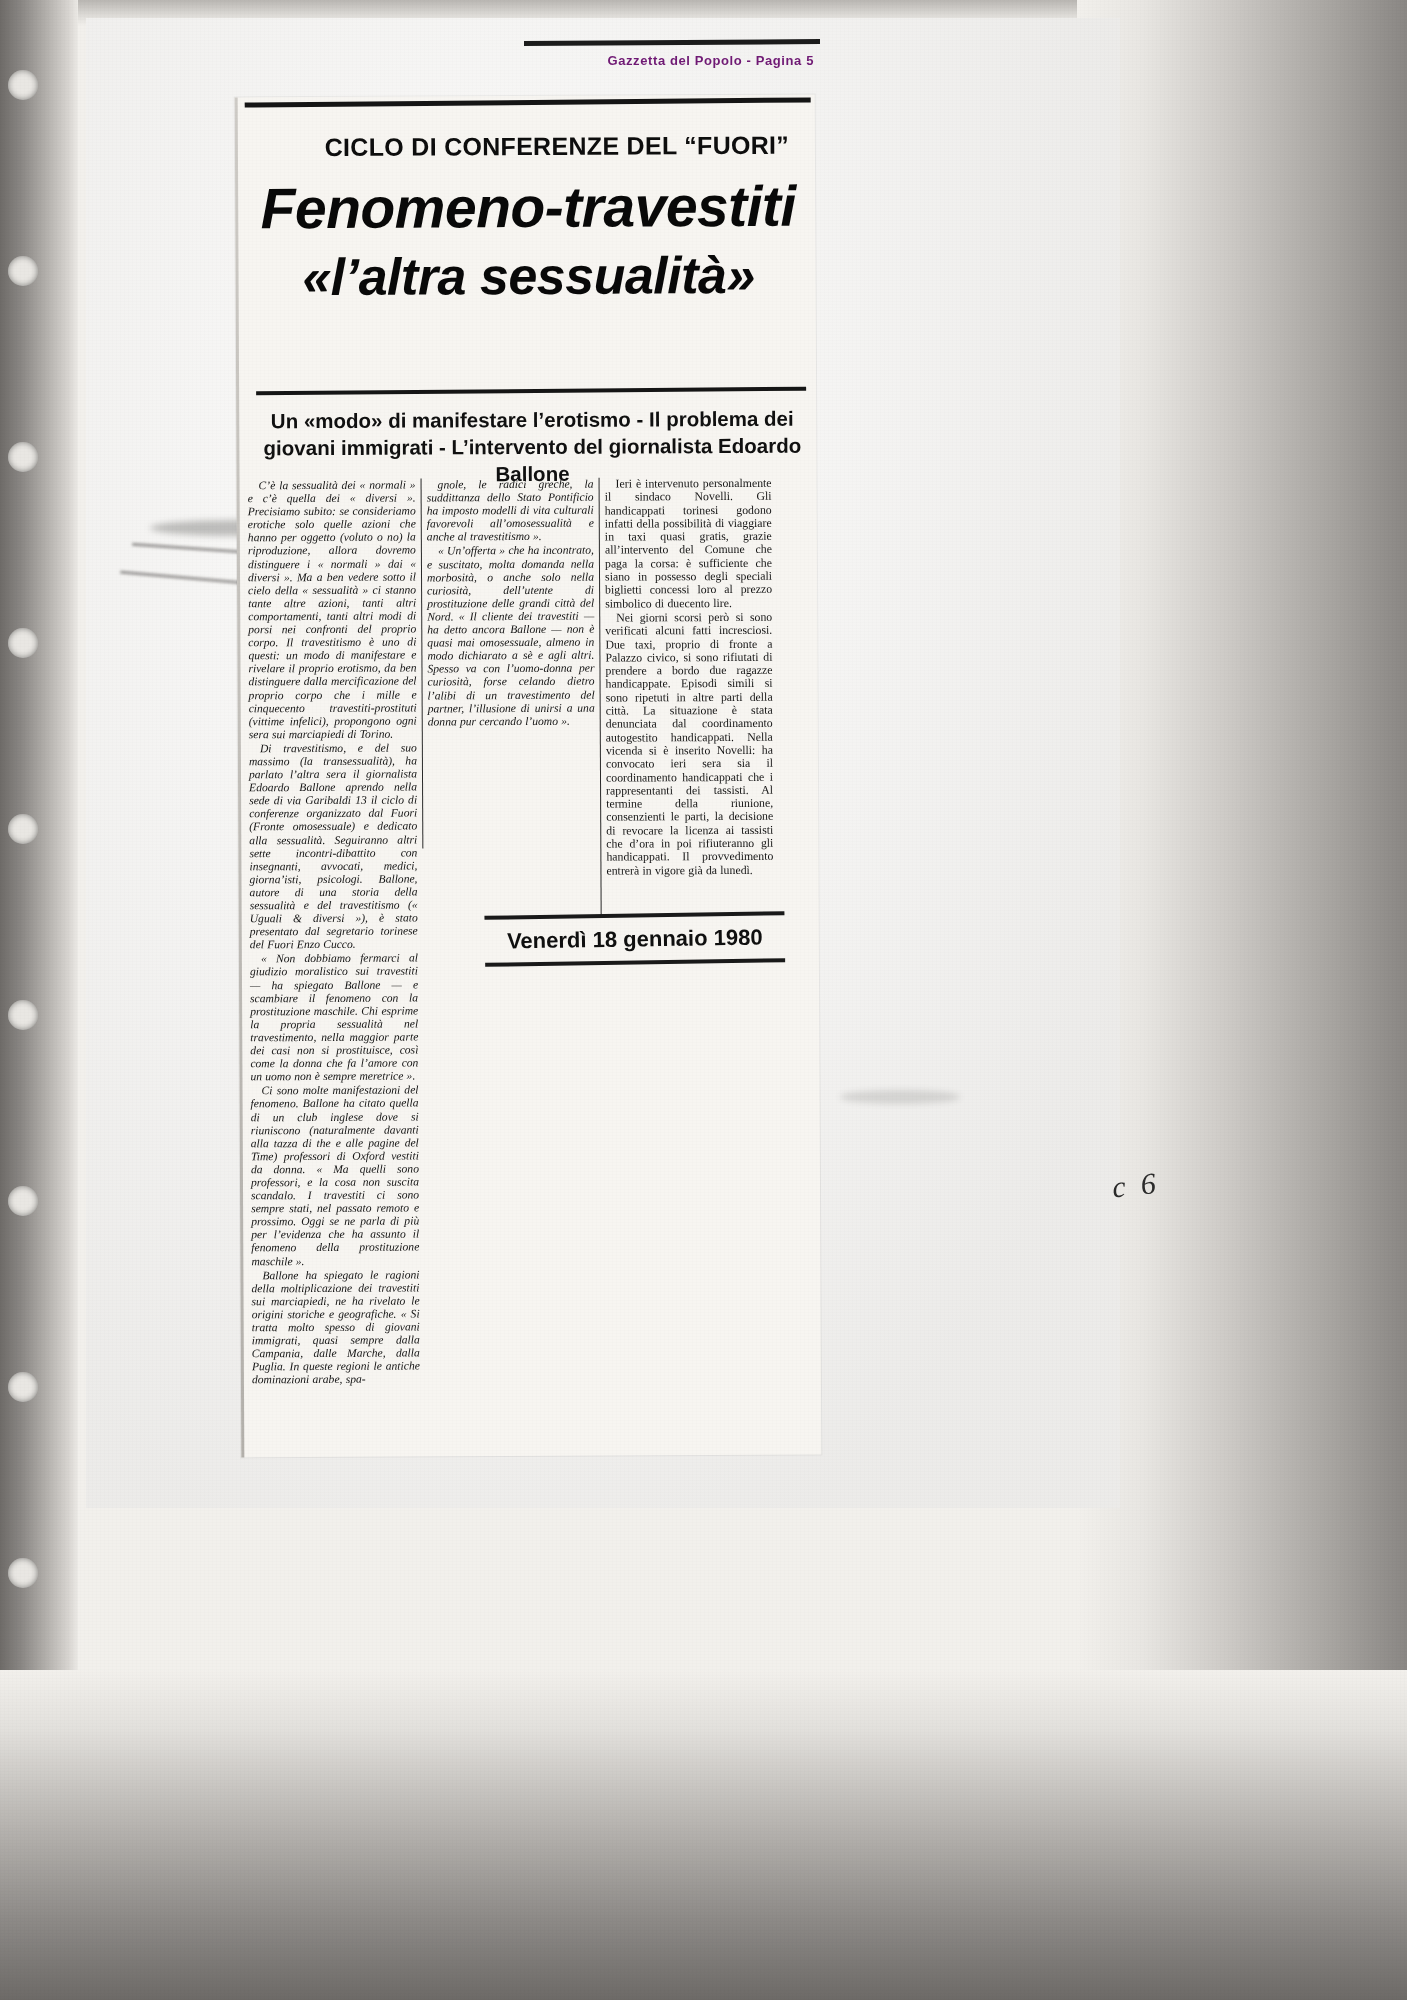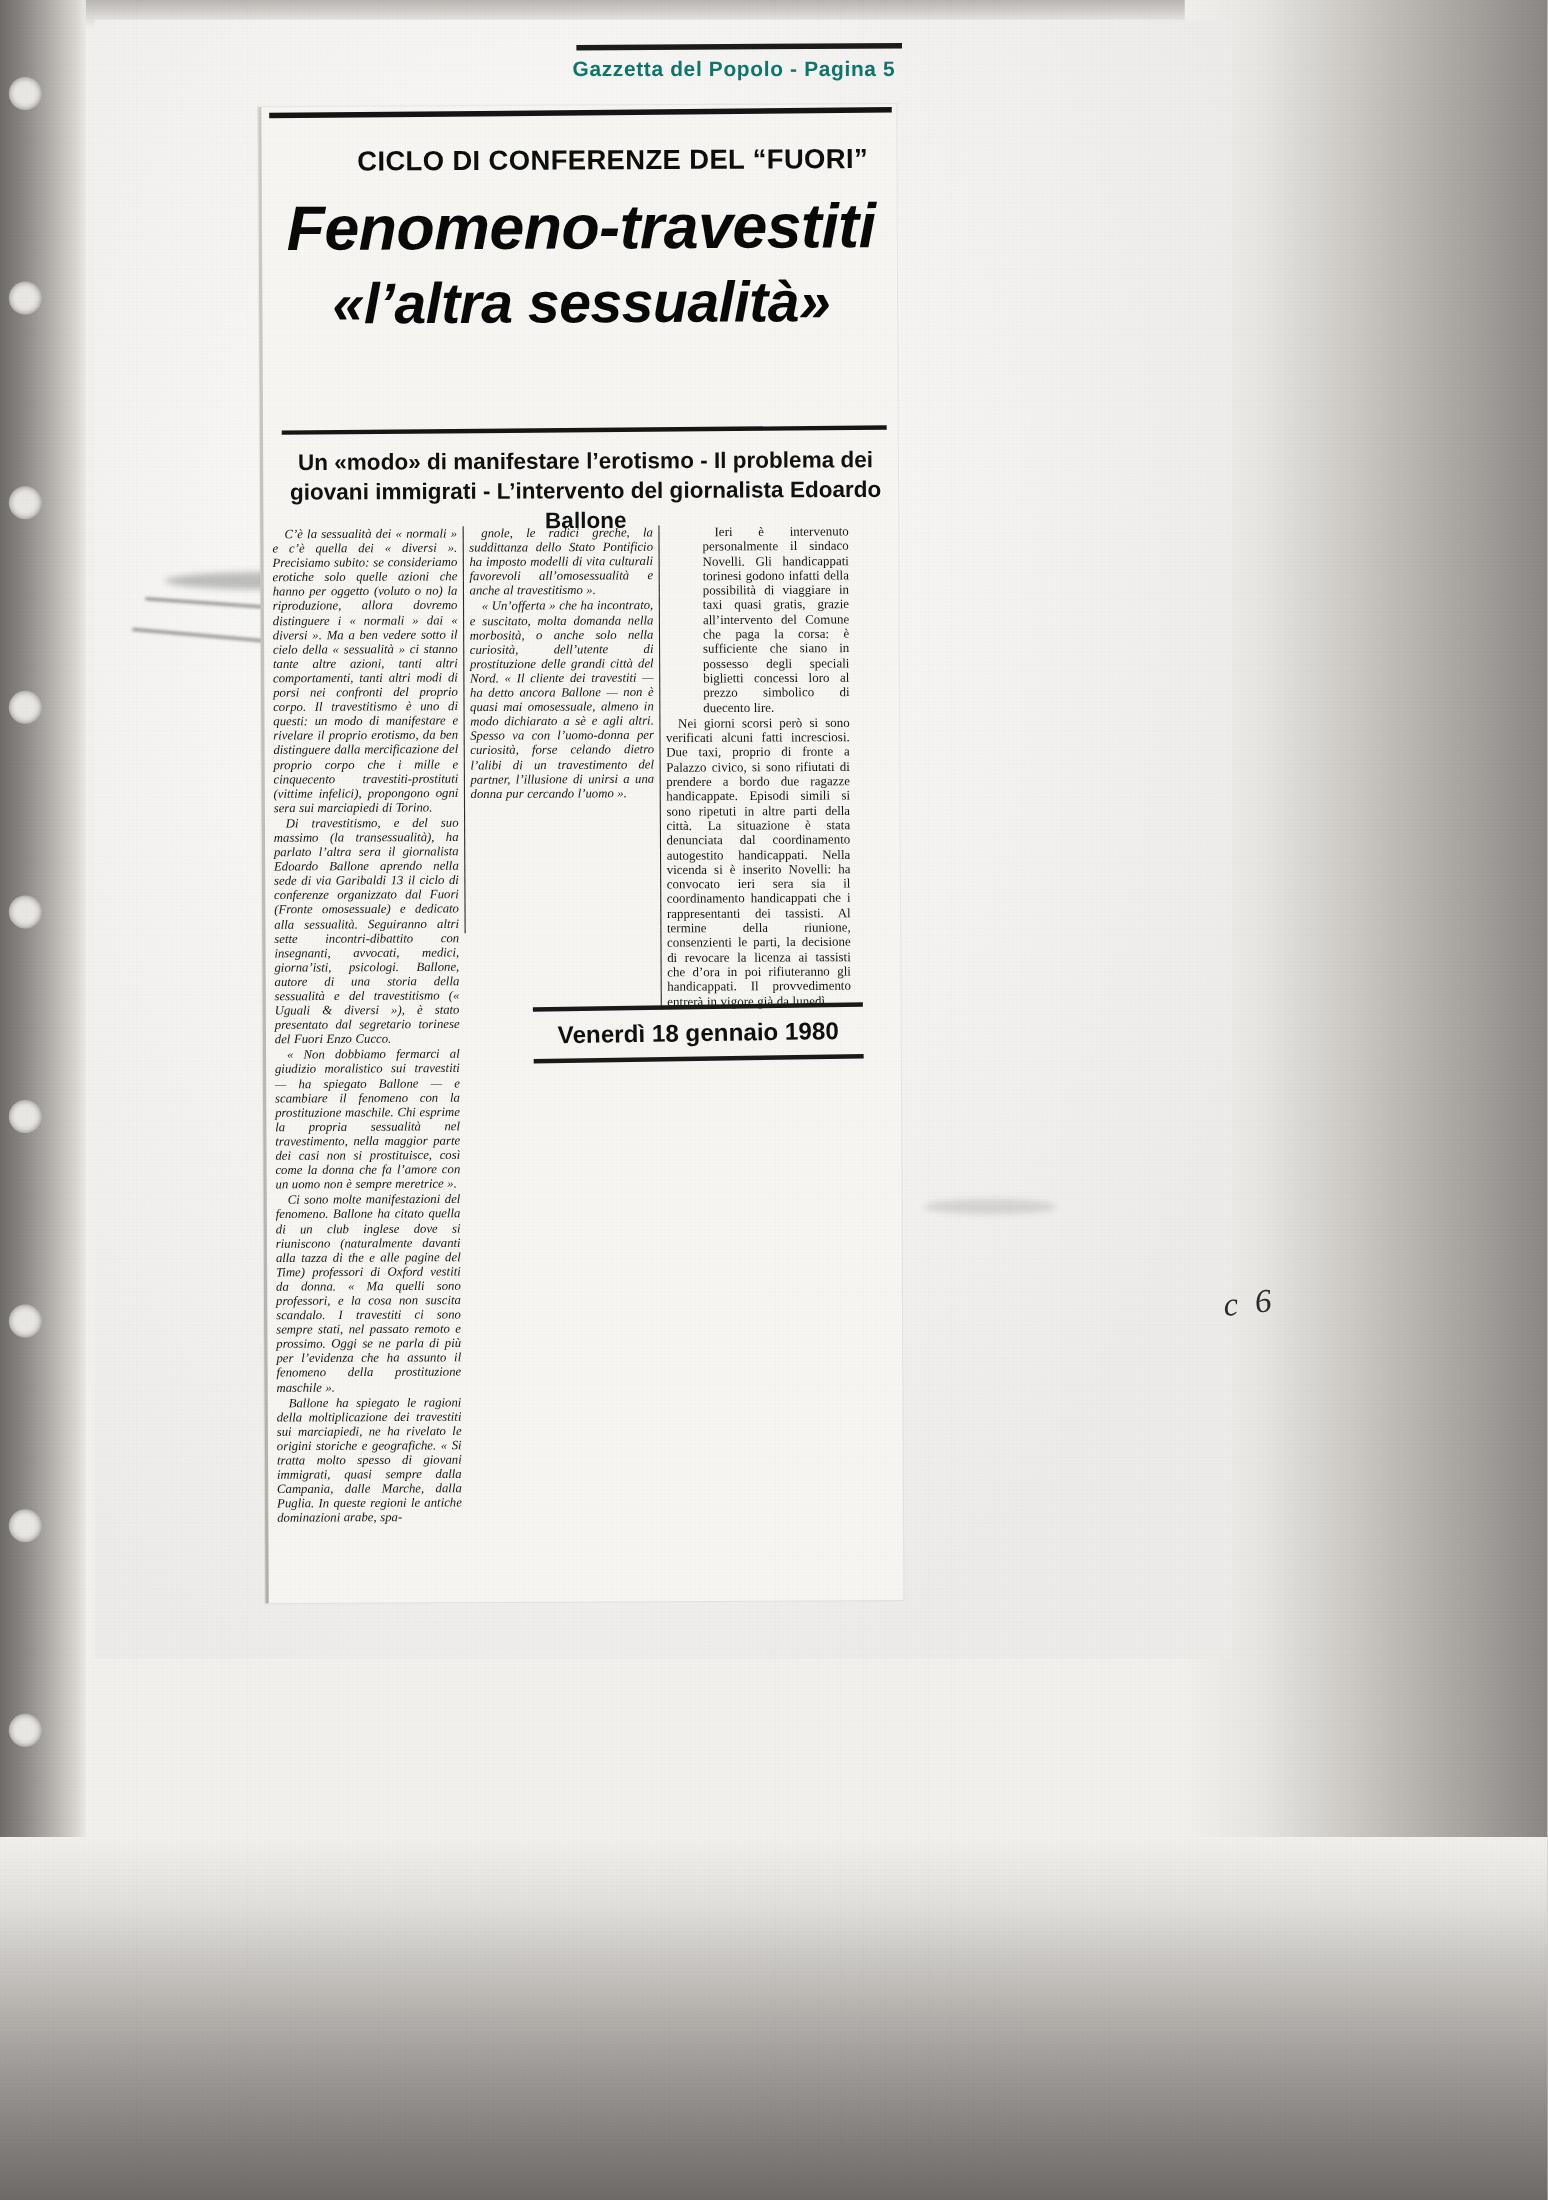--- a/index.html
+++ b/index.html
@@ -26,21 +26,21 @@
       background:#fbfaf8;}
   #sheet:after{content:"";position:absolute;inset:0;
       background:radial-gradient(ellipse at 40% 35%,rgba(255,255,255,.65),rgba(0,0,0,.06) 78%);
       pointer-events:none;}
 
   
   #masthead{position:absolute;left:520px;top:40px;width:300px;text-align:right;}
   #masthead .rule{height:5px;background:#1c1c1c;width:296px;margin-left:4px;
       transform:rotate(-.35deg);}
   #masthead .txt{font-family:"Liberation Sans",sans-serif;font-weight:bold;
-      font-size:19px;letter-spacing:.6px;color:#0f766e;margin-top:8px;
+      font-size:13px;letter-spacing:.6px;color:#701a75;margin-top:8px;
       text-align:right;padding-right:6px;}
 
   
   #clip{position:absolute;left:238px;top:96px;width:580px;height:1360px;
       background:#f7f5f1;box-shadow:0 0 0 1px rgba(0,0,0,.05);
       transform:rotate(-.28deg);}
   #clip .edge-l{position:absolute;left:0;top:0;width:3px;height:100%;
       background:linear-gradient(180deg,#cfccc7,#b3b0ab);}
   #clip .topline{position:absolute;left:10px;top:4px;width:566px;height:5px;
       background:#151515;transform:rotate(-.25deg);}
@@ -64,21 +64,21 @@
 
   
   #cols{position:absolute;left:6px;top:382px;width:574px;display:flex;}
   .col{width:178px;padding:0 5px;box-sizing:border-box;}
   .col + .col{border-left:1.6px solid #2a2a2a;}
   .col p{margin:0 0 1px 0;text-indent:11px;text-align:justify;
       font-family:"Liberation Serif",serif;font-style:italic;
       font-size:11.6px;line-height:13.1px;color:#151515;
       -webkit-hyphens:auto;hyphens:auto;word-spacing:.3px;}
   .col.roman p{font-style:normal;font-size:11.8px;line-height:13.3px;}
-  .col.roman p.lead{text-indent:11px;margin-left:34px;}
+  .col.roman p.lead{text-indent:11px;}
 
   .col1{height:975px;} .col2{height:370px;} .col4{height:440px;}
 
   
   #datestamp{position:absolute;left:246px;top:818px;width:300px;transform:rotate(-.6deg);}
   #datestamp .dr{height:4px;background:#1a1a1a;}
   #datestamp .dtxt{font-family:"Liberation Sans",sans-serif;font-weight:bold;
       font-size:22px;color:#101010;text-align:center;padding:9px 0 8px;}
 
   

